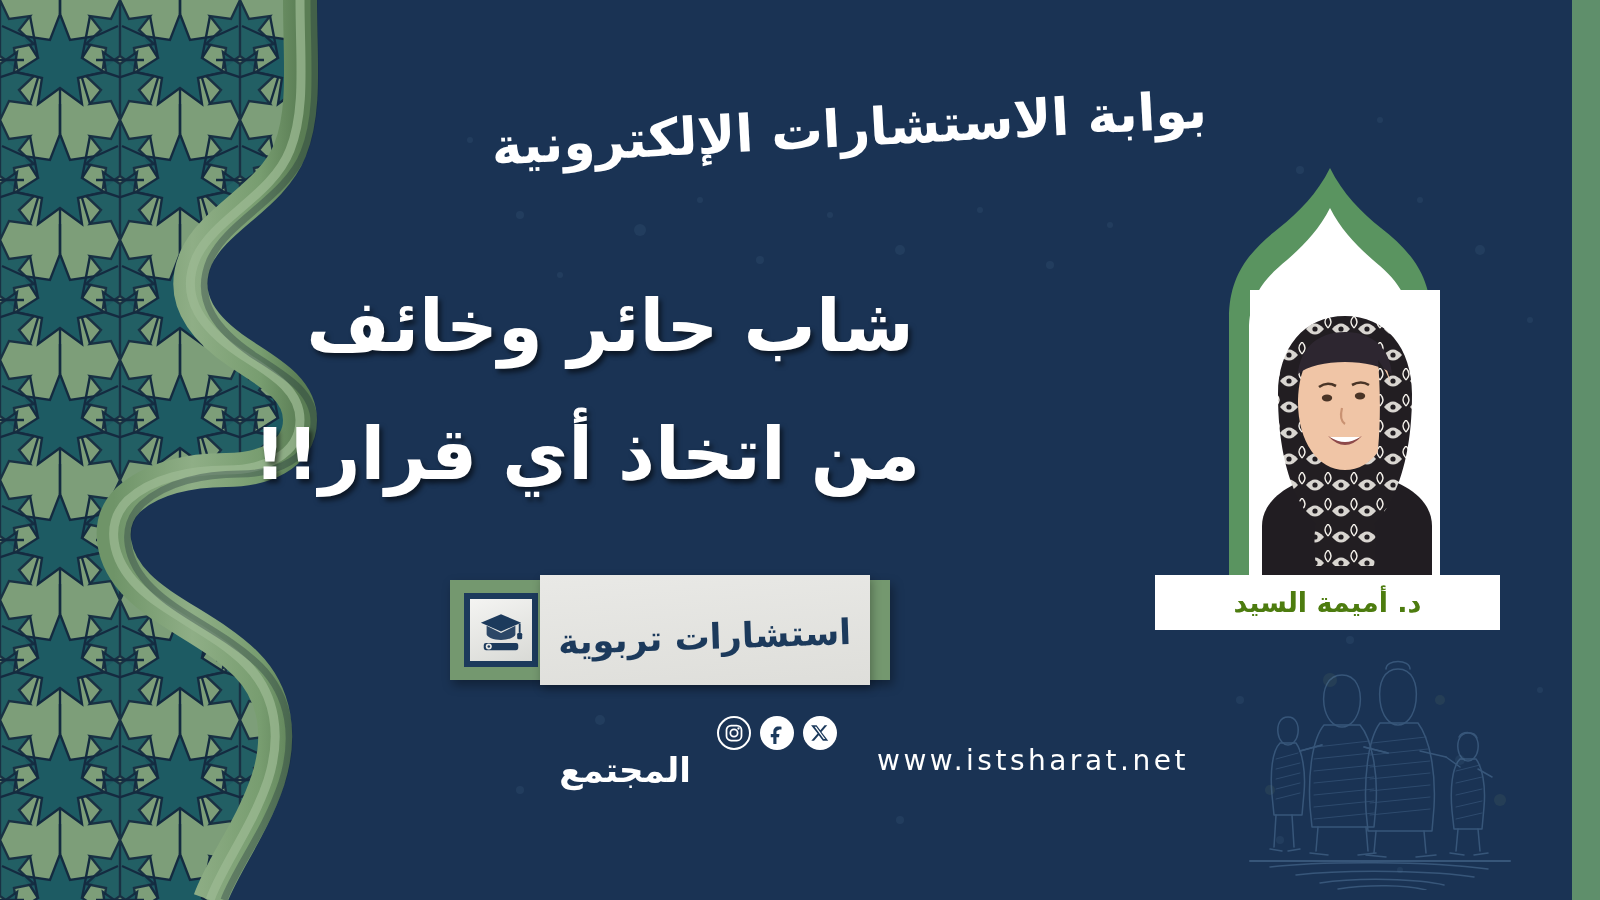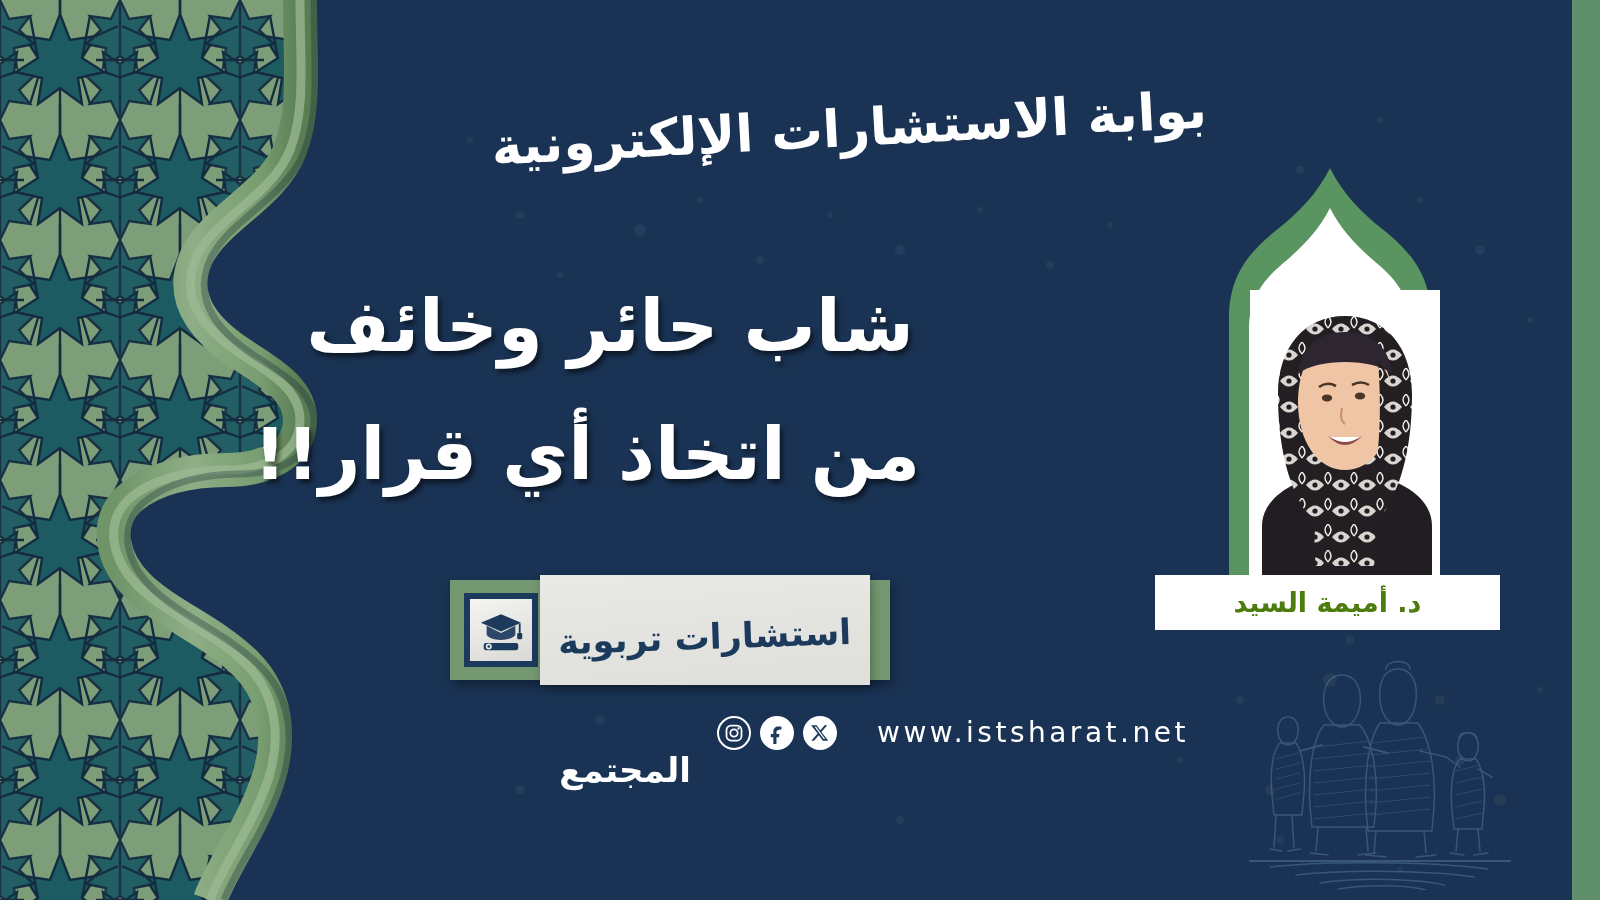--- a/index.html
+++ b/index.html
@@ -174,20 +174,21 @@
     border:2.5px solid #ffffff;
   }
   .social-icon svg { display:block; }
   .site-url {
     font-family:"DejaVu Sans","Liberation Sans",sans-serif;
     font-size:28px;
     color:#ffffff;
     letter-spacing:3.5px;
     white-space:nowrap;
     margin-left:18px;
+    margin-top:28px;
   }
 </style>
 </head>
 <body>
 
 <div id="poster">
 
   <svg class="bokeh" viewBox="0 0 1600 900" preserveAspectRatio="none">
     <g fill="#3a5a78" opacity="0.5">
       <circle cx="640" cy="230" r="6"></circle>

